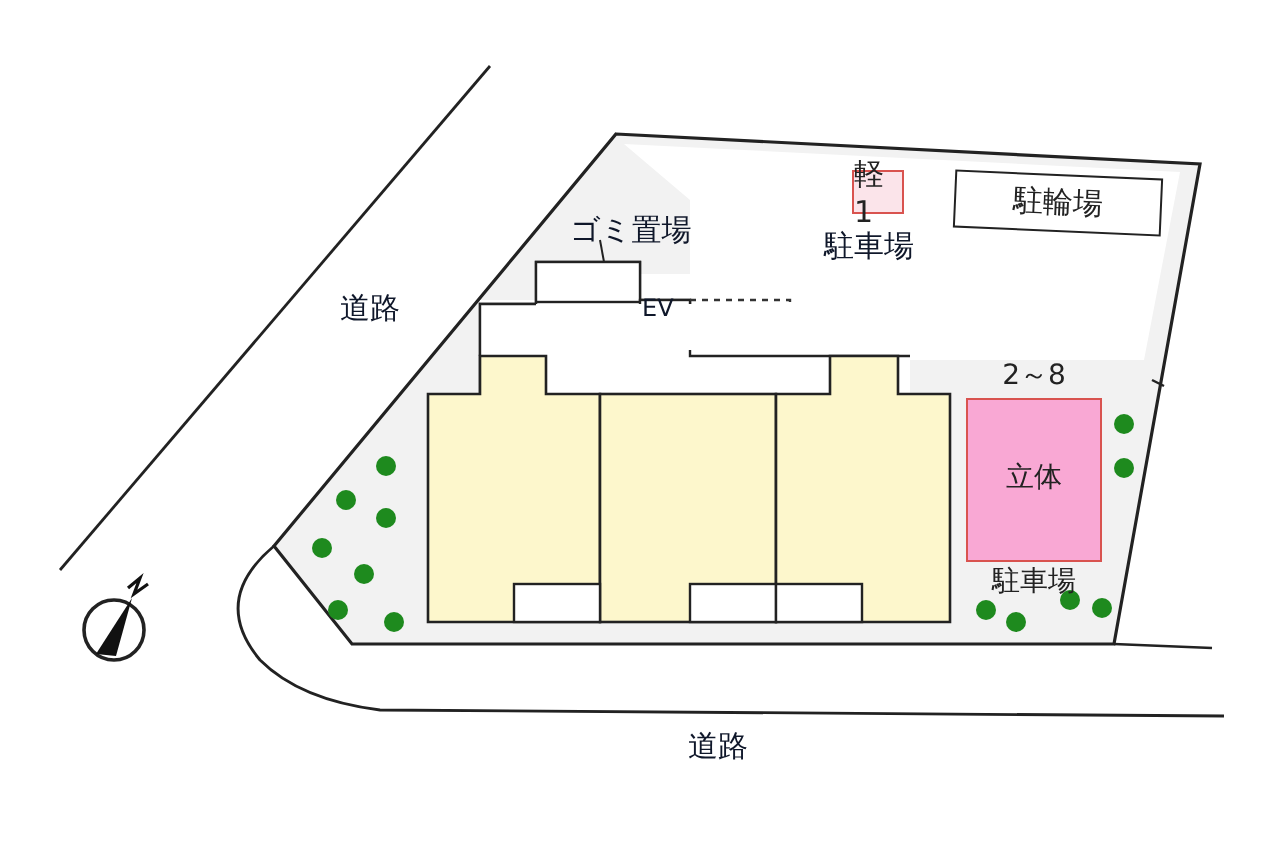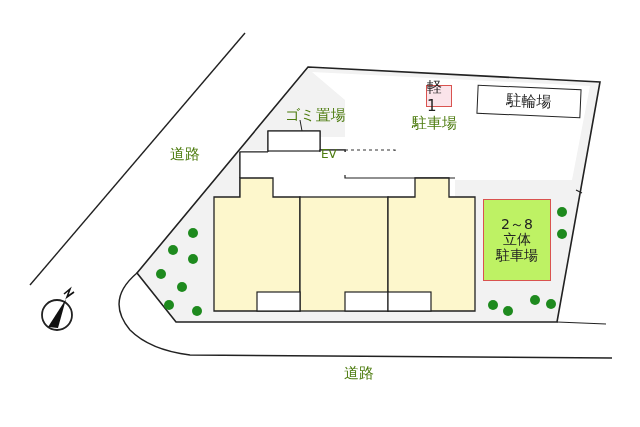--- a/index.html
+++ b/index.html
@@ -1,25 +1,25 @@
 <!DOCTYPE html>
 <html><head>
   <meta charset="utf-8">
   <style>
     html, body { margin: 0; padding: 0; background: #ffffff; }
     #stage { position: relative; width: 640px; height: 427px; overflow: hidden; background: #fff; }
     svg { position: absolute; left: 0; top: 0; }
-    .lbl { position: absolute; font-family: "DejaVu Sans", sans-serif; color: #4d7c0f; white-space: nowrap; line-height: 1; }
+    .lbl { position: absolute; font-family: "DejaVu Sans", sans-serif; color: #0f172a; white-space: nowrap; line-height: 1; }
     .lbl-md { font-size: 15px; }
     .lbl-road { font-size: 15px; }
     .box-kei { position: absolute; left: 426px; top: 85px; width: 26px; height: 22px; border: 1.5px solid #d9534f; background: #fbe4ea; box-sizing: border-box; display: flex; align-items: center; justify-content: center; }
     .box-kei span { font-family: "DejaVu Sans", sans-serif; font-size: 15px; color: #222; }
     .box-bike { position: absolute; left: 477px; top: 87px; width: 104px; height: 29px; border: 1.5px solid #222; background: #fff; box-sizing: border-box; display: flex; align-items: center; justify-content: center; transform: rotate(2.5deg); }
     .box-bike span { font-family: "DejaVu Sans", sans-serif; font-size: 15px; color: #222; }
-    .box-tower { position: absolute; left: 483px; top: 199px; width: 68px; height: 82px; border: 1.5px solid #d9534f; background: #bef264; box-sizing: border-box; display: flex; flex-direction: column; align-items: center; justify-content: center; }
+    .box-tower { position: absolute; left: 483px; top: 199px; width: 68px; height: 82px; border: 1.5px solid #d9534f; background: #f9a8d4; box-sizing: border-box; display: flex; flex-direction: column; align-items: center; justify-content: center; gap: 36px; }
     .box-tower span { font-family: "DejaVu Sans", sans-serif; font-size: 14px; color: #222; line-height: 1.1; }
   </style>
 </head>
 <body>
 
 <div id="stage">
   <svg width="640" height="427" viewBox="0 0 640 427">
 
     <line x1="245" y1="33" x2="30" y2="285" stroke="#222" stroke-width="1.4"></line>
 

